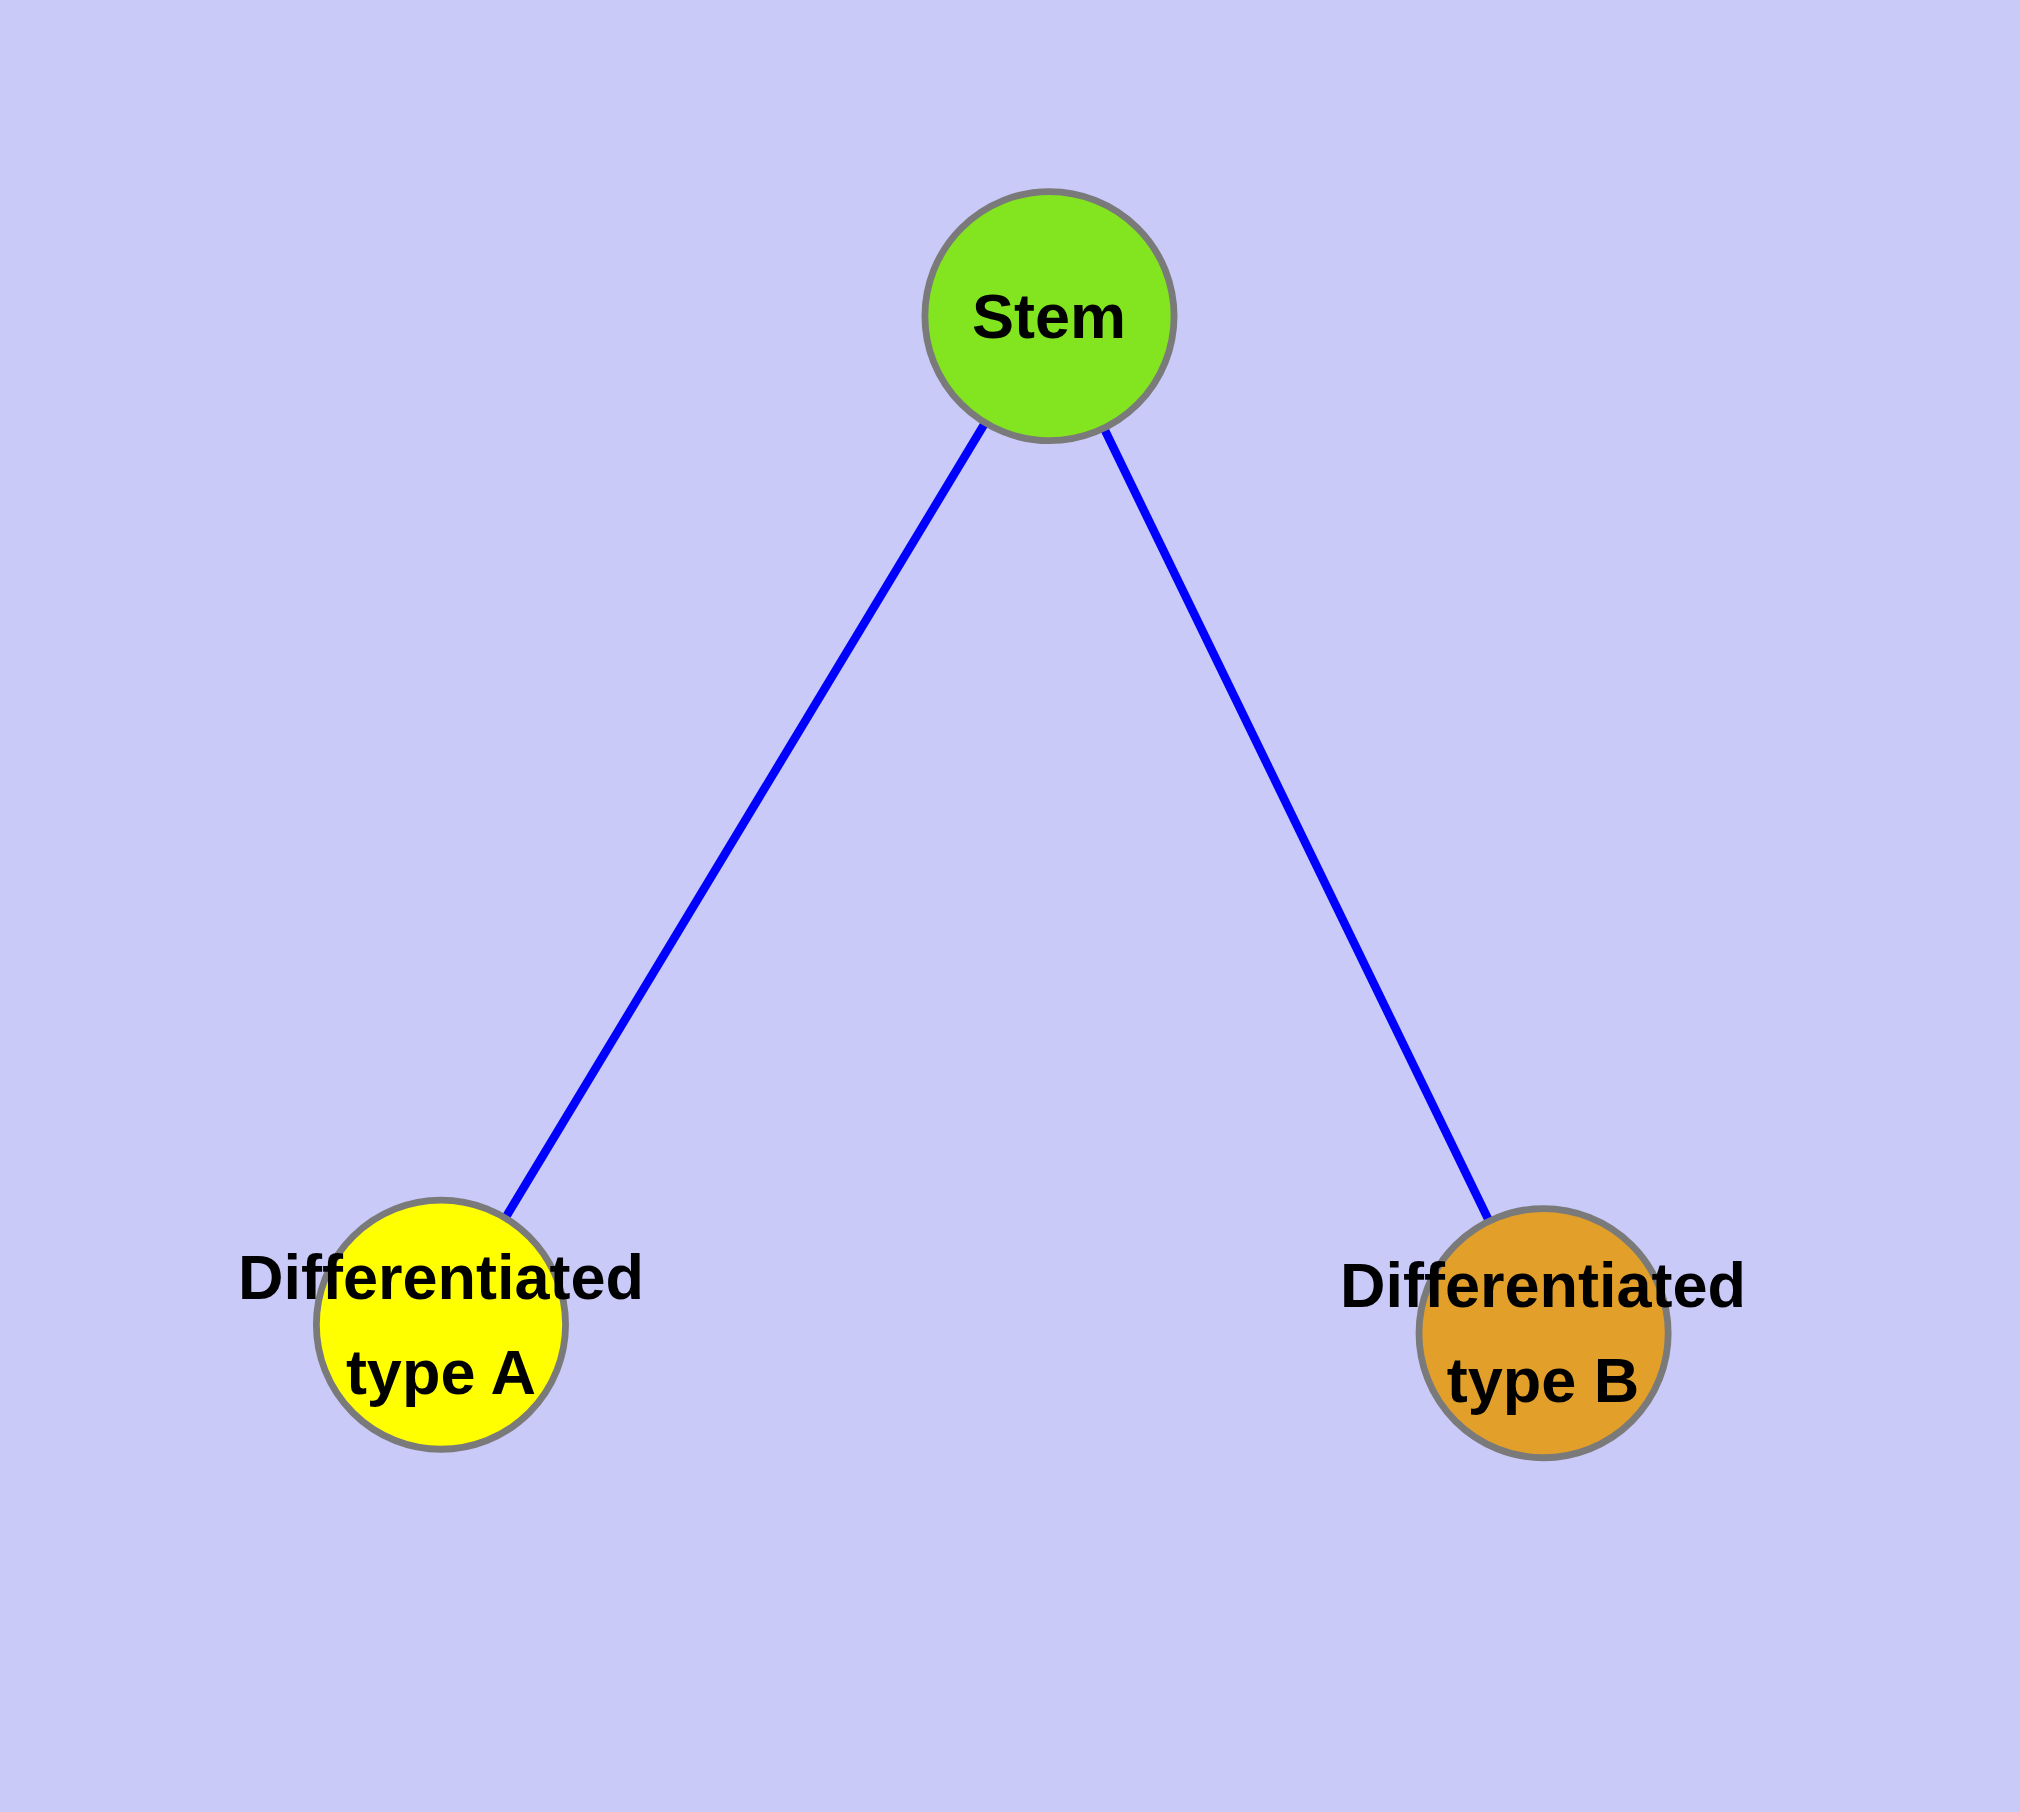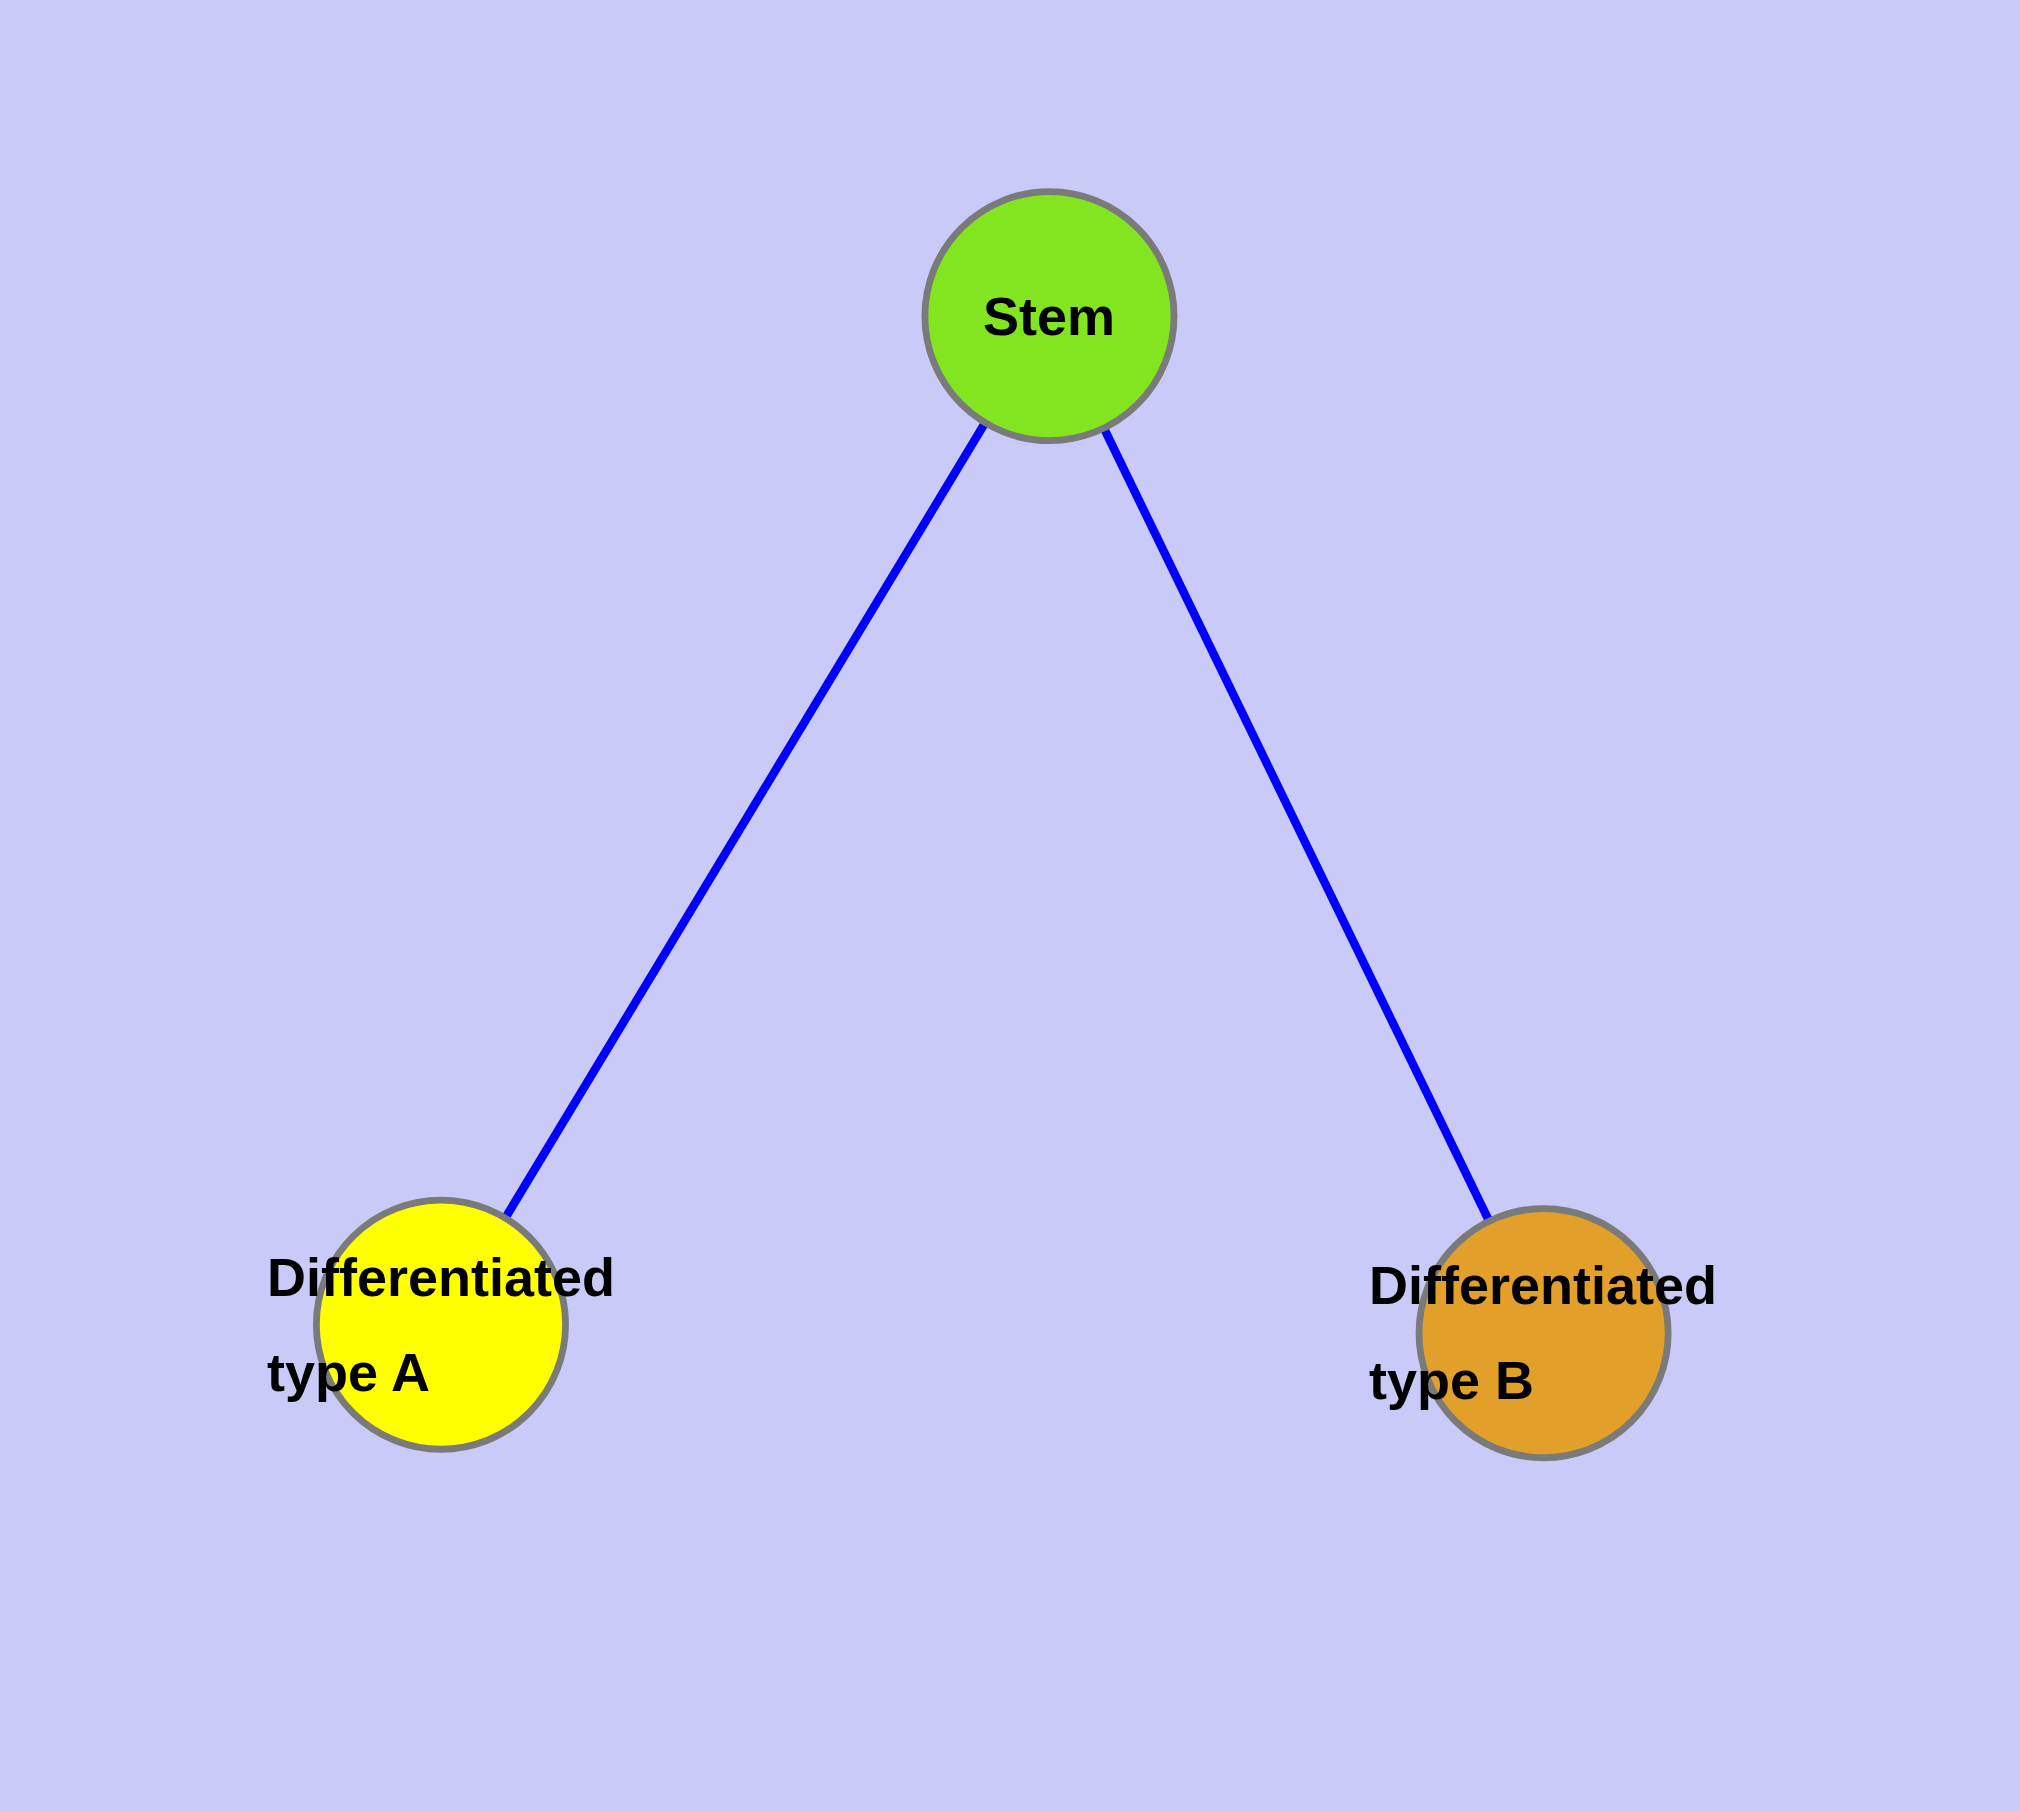--- a/index.html
+++ b/index.html
@@ -18,23 +18,23 @@
     left: 0;
     top: 0;
     width: 2021px;
     height: 1812px;
     display: block;
   }
   .node-label {
     position: absolute;
     transform: translate(-50%, -50%);
     font-weight: bold;
-    font-size: 54px;
+    font-size: 63px;
     line-height: 95px;
-    text-align: left;
+    text-align: center;
     white-space: pre-line;
     color: #000000;
     pointer-events: none;
   }
 </style>
 </head>
 <body style="background: rgb(202, 202, 248);">
 
 <svg id="graph-canvas" viewBox="0 0 2384 2138" xmlns="http://www.w3.org/2000/svg">
   <line stroke-linecap="butt" x1="1238" y1="373" x2="520" y2="1563" stroke="#0000FF" stroke-width="10"></line>

